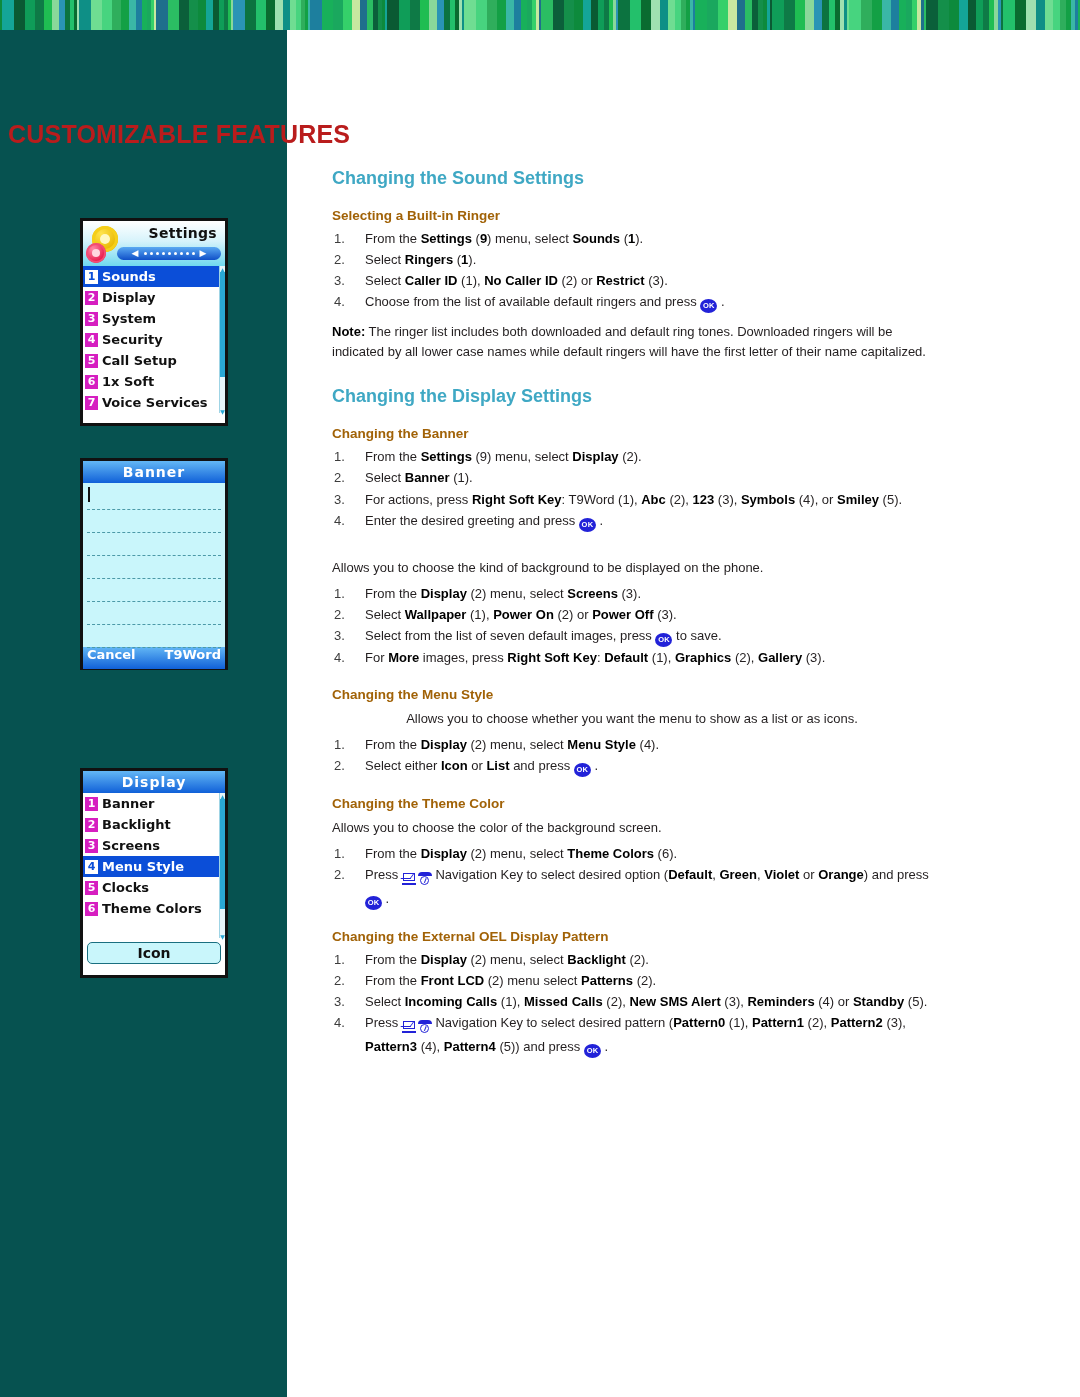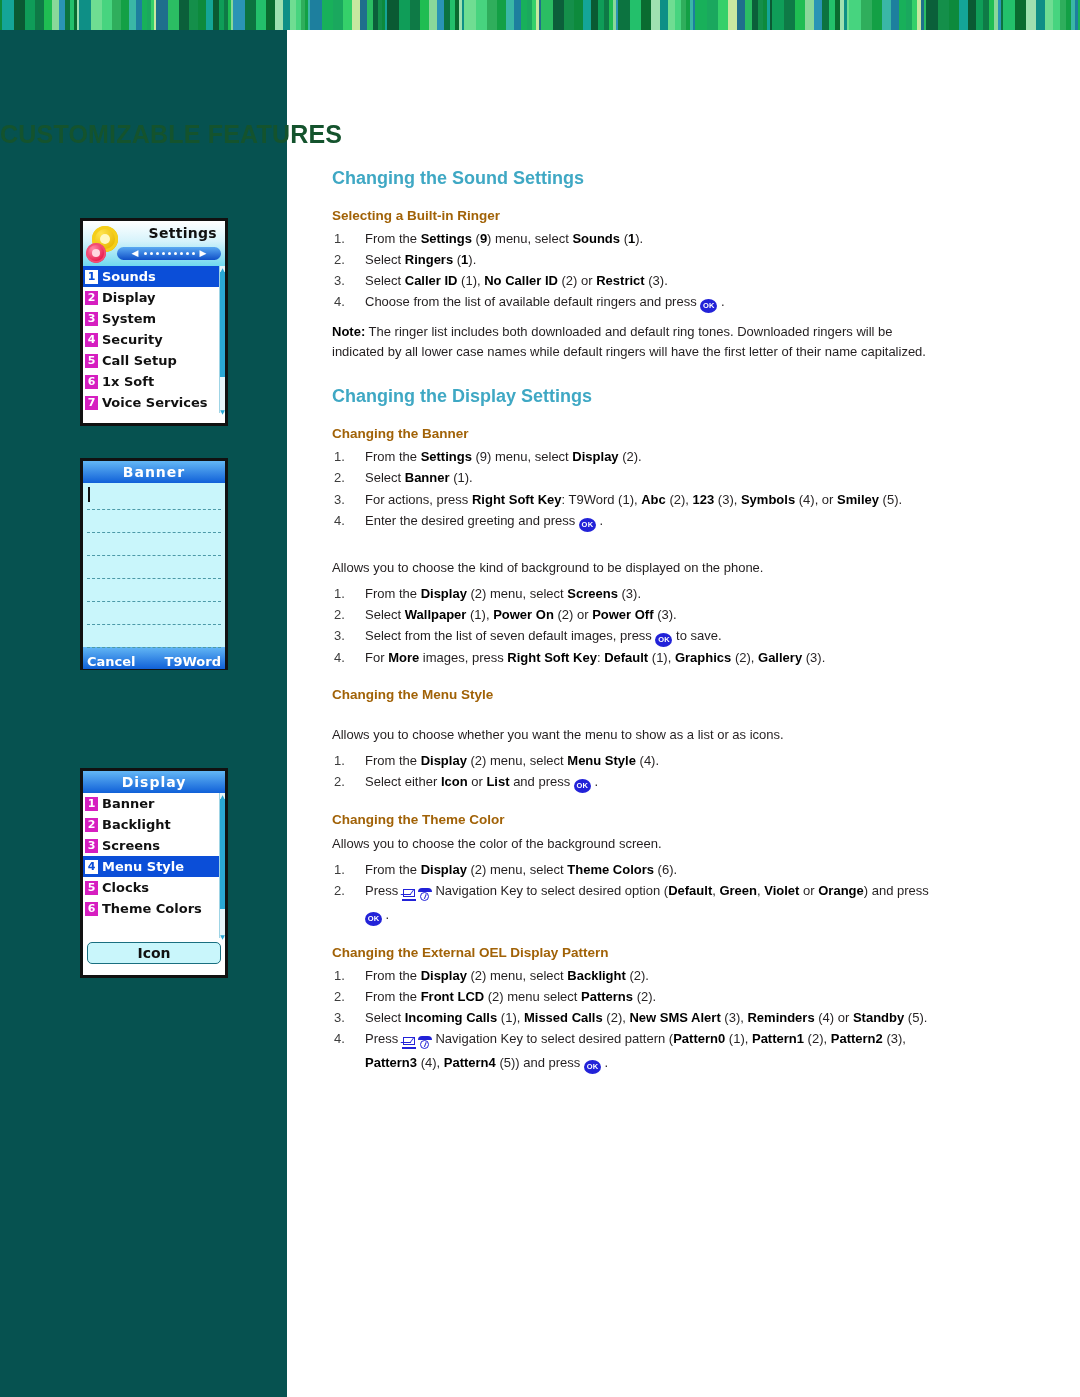--- a/index.html
+++ b/index.html
@@ -118,21 +118,21 @@
   .banner-line {
     height: 23px; border-bottom: 1px dashed #4c9aa8; margin: 0 4px;
   }
   .caret {
     position: absolute; left: 5px; top: 4px; width: 2px; height: 15px; background: #111;
   }
   .banner-foot {
     height: 22px;
     background: linear-gradient(180deg,#63b7f5 0%,#1060d8 100%);
     color: #fff; font-size: 13px; font-weight: bold;
-    display: flex; align-items: flex-end; justify-content: space-between;
+    display: flex; align-items: flex-start; justify-content: space-between;
     padding: 0 4px;
   }
 
   
   #phone-display { left: 80px; top: 768px; width: 148px; height: 210px; }
   .display-head {
     height: 22px;
     background: linear-gradient(180deg,#63b7f5 0%,#1060d8 100%);
     color: #fff; font-size: 14px; font-weight: bold;
     text-align: center; line-height: 22px; letter-spacing: 1px;
@@ -147,23 +147,23 @@
 
   
   #content {
     position: absolute;
     left: 332px; top: 0;
     width: 600px;
     color: #231f20;
   }
 
   h1.page-title {
-    font-size: 25px; font-weight: bold; color: #14532d;
+    font-size: 25px; font-weight: bold; color: #b91c1c;
     letter-spacing: .2px;
-    position: absolute; top: 120px; left: 0;
+    position: absolute; top: 120px; left: 8px;
   }
   h2.section {
     font-size: 18px; font-weight: bold; color: #3fa8c4;
   }
   h3.subsection {
     font-size: 13.5px; font-weight: bold; color: #a16207;
   }
   p.intro { font-size: 13px; line-height: 1.55; color: #231f20; }
 
   ol.steps { list-style: none; }
@@ -528,21 +528,21 @@
     <div class="spacer-md"></div>
     <p class="intro" style="margin-top: 7px;">Allows you to choose the kind of background to be displayed on the phone.</p>
     <ol class="steps" style="margin-top: 5px;">
       <li><span class="num">1.</span><span>From the <b>Display</b> (2) menu, select <b>Screens</b> (3).</span></li>
       <li><span class="num">2.</span><span>Select <b>Wallpaper</b> (1), <b>Power On</b> (2) or <b>Power Off</b> (3).</span></li>
       <li><span class="num">3.</span><span>Select from the list of seven default images, press <span class="okkey">OK</span> to save.</span></li>
       <li><span class="num">4.</span><span>For <b>More</b> images, press <b>Right Soft Key</b>: <b>Default</b> (1), <b>Graphics</b> (2), <b>Gallery</b> (3).</span></li>
     </ol>
     <div class="spacer-md"></div>
     <h3 class="subsection">Changing the Menu Style</h3>
-    <p class="intro" style="margin-top: 23px;">Allows you to choose whether you want the menu to show as a list or as icons.</p>
+    <p class="intro" style="margin-top: 7px; text-align: center;">Allows you to choose whether you want the menu to show as a list or as icons.</p>
     <ol class="steps" style="margin-top: 5px;">
       <li><span class="num">1.</span><span>From the <b>Display</b> (2) menu, select <b>Menu Style</b> (4).</span></li>
       <li><span class="num">2.</span><span>Select either <b>Icon</b> or <b>List</b> and press <span class="okkey">OK</span> .</span></li>
     </ol>
     <div class="spacer-md"></div>
     <h3 class="subsection">Changing the Theme Color</h3>
     <p class="intro" style="margin-top: 7px;">Allows you to choose the color of the background screen.</p>
     <ol class="steps" style="margin-top: 5px;">
       <li><span class="num">1.</span><span>From the <b>Display</b> (2) menu, select <b>Theme Colors</b> (6).</span></li>
       <li><span class="num">2.</span><span>Press <span class="navkeys"><span class="navkey-env"><span class="env"></span><span class="bar"></span></span><span class="navkey-dial"><span class="arc"></span><span class="circ"></span><span class="hand"></span></span></span> Navigation Key to select desired option (<b>Default</b>, <b>Green</b>, <b>Violet</b> or <b>Orange</b>) and press <span class="okkey">OK</span> .</span></li>

